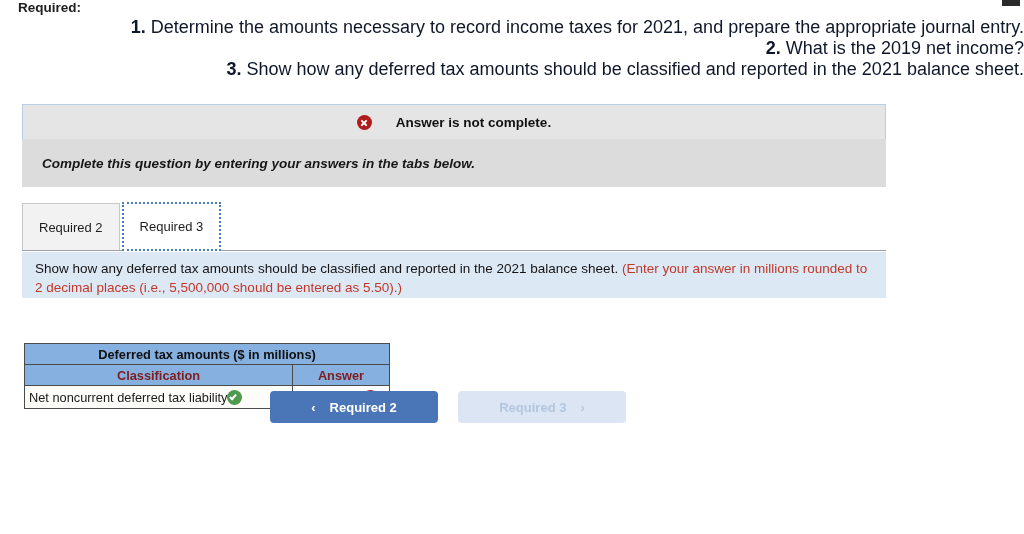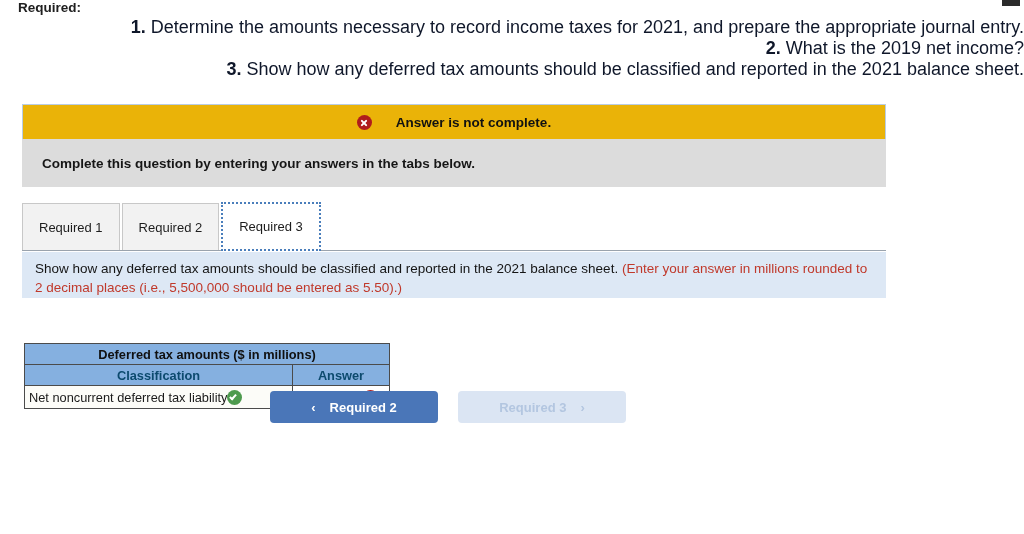--- a/index.html
+++ b/index.html
@@ -49,21 +49,21 @@
     font-weight: bold;
   }
 
   
   .status-banner {
     position: absolute;
     left: 22px;
     top: 104px;
     width: 864px;
     height: 37px;
-    background: #eab308;
+    background: #e5e5e5;
     border: 1px solid #b9cde4;
     box-sizing: border-box;
     display: flex;
     align-items: center;
     justify-content: center;
     gap: 17px;
   }
   .status-banner .label {
     font-weight: bold;
     font-size: 13.5px;
@@ -121,20 +121,21 @@
     background: #dcdcdc;
     box-sizing: border-box;
     display: flex;
     align-items: center;
   }
   .instruction-band .text {
     font-weight: bold;
     font-size: 13.5px;
     color: #161616;
     padding-left: 20px;
+    font-style: italic;
   }
 
   
   .tab-strip {
     position: absolute;
     left: 22px;
     top: 201px;
     width: 864px;
     height: 50px;
     box-sizing: border-box;
@@ -207,21 +208,21 @@
     font-weight: bold;
     height: 20px;
     color: #101010;
     font-size: 12.8px;
   }
   .answer-table .th-col {
     background: #85b0e0;
     text-align: center;
     font-weight: bold;
     height: 20px;
-    color: #0c4a6e;
+    color: #7f1d1d;
     font-size: 12.8px;
   }
   .cell-classification {
     background: #fcfcf8;
     height: 22px;
     padding-left: 4px !important;
     position: relative;
   }
   .cell-classification .inner {
     display: flex;
@@ -312,23 +313,20 @@
 <div class="status-banner">
   <span class="icon-circle icon-x"></span>
   <span class="label">Answer is not complete.</span>
 </div>
 
 <div class="instruction-band">
   <span class="text">Complete this question by entering your answers in the tabs below.</span>
 </div>
 
 <div class="tab-strip">
-  <div class="tab">
-    <span>Required 1</span>
-  </div>
   <div class="tab">
     <span>Required 2</span>
   </div>
   <div class="tab active">
     <span>Required 3</span>
   </div>
 </div>
 
 <div class="question-panel">
   <div class="qtext">

